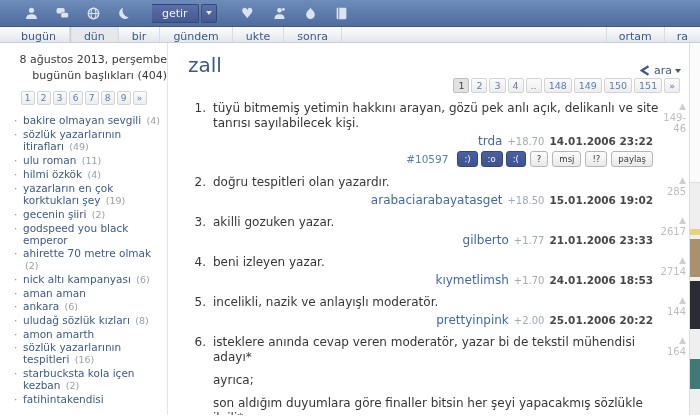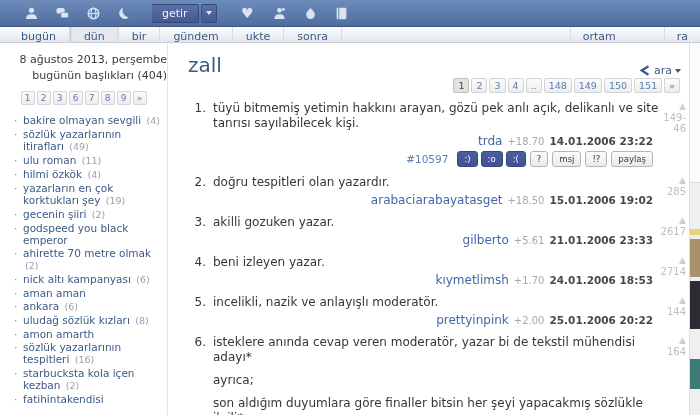--- a/index.html
+++ b/index.html
@@ -37,21 +37,21 @@
 
   
   .navbar{
     height:16px; display:flex; align-items:stretch;
     background:linear-gradient(#fdfdfe,#e2e6ed);
     border-bottom:1px solid #c9ced7; font-size:11px; color:#3c5a86;
   }
   .nav-tabs{ display:flex; list-style:none; margin-left:8px; }
   .nav-tabs li{ padding:3px 13px; cursor:pointer; border-right:1px solid #d7dbe2; }
   .nav-tabs li.active{ background:#e6e8ec; border-left:1px solid #c9ced6; box-shadow:inset 0 0 2px rgba(0,0,0,.08); }
-  .nav-right{ margin-left:auto; display:flex; list-style:none;gap:36px; }
+  .nav-right{ margin-left:auto; display:flex; list-style:none; }
   .nav-right li{ padding:3px 12px; cursor:pointer; border-left:1px solid #d7dbe2; white-space:nowrap; }
 
   
   .page{ display:flex; height:372px; }
   .sidebar{ width:168px; flex:none; padding-top:9px; border-right:1px solid #e4e4e4; overflow:hidden; }
   .main{ flex:1; padding:10px 0 0 20px; overflow:hidden; }
   .rightstrip{ width:11px; flex:none; background:#efefef; border-left:1px solid #ddd; overflow:hidden; }
 
   
   .side-head{ text-align:right; font-size:11px; color:#3a3a3a; line-height:1.45; }
@@ -277,21 +277,21 @@
           <div class="evotes"><span class="tri">▲</span><span>28</span><span>5</span></div>
         </div>
         <div class="entry">
           <div class="entry-main">
             <div class="etext">
               <span class="enum">3.</span>
               <div class="elines">
                 <p>akilli gozuken yazar.</p>
               </div>
             </div>
-            <div class="emeta"><span class="author">gilberto</span><span class="rating">+5.61</span><span class="edate">21.01.2006 23:33</span></div>
+            <div class="emeta"><span class="author">gilberto</span><span class="rating">+1.77</span><span class="edate">21.01.2006 23:33</span></div>
           </div>
           <div class="evotes"><span class="tri">▲</span><span>26</span><span>17</span></div>
         </div>
         <div class="entry">
           <div class="entry-main">
             <div class="etext">
               <span class="enum">4.</span>
               <div class="elines">
                 <p>beni izleyen yazar.</p>
               </div>

